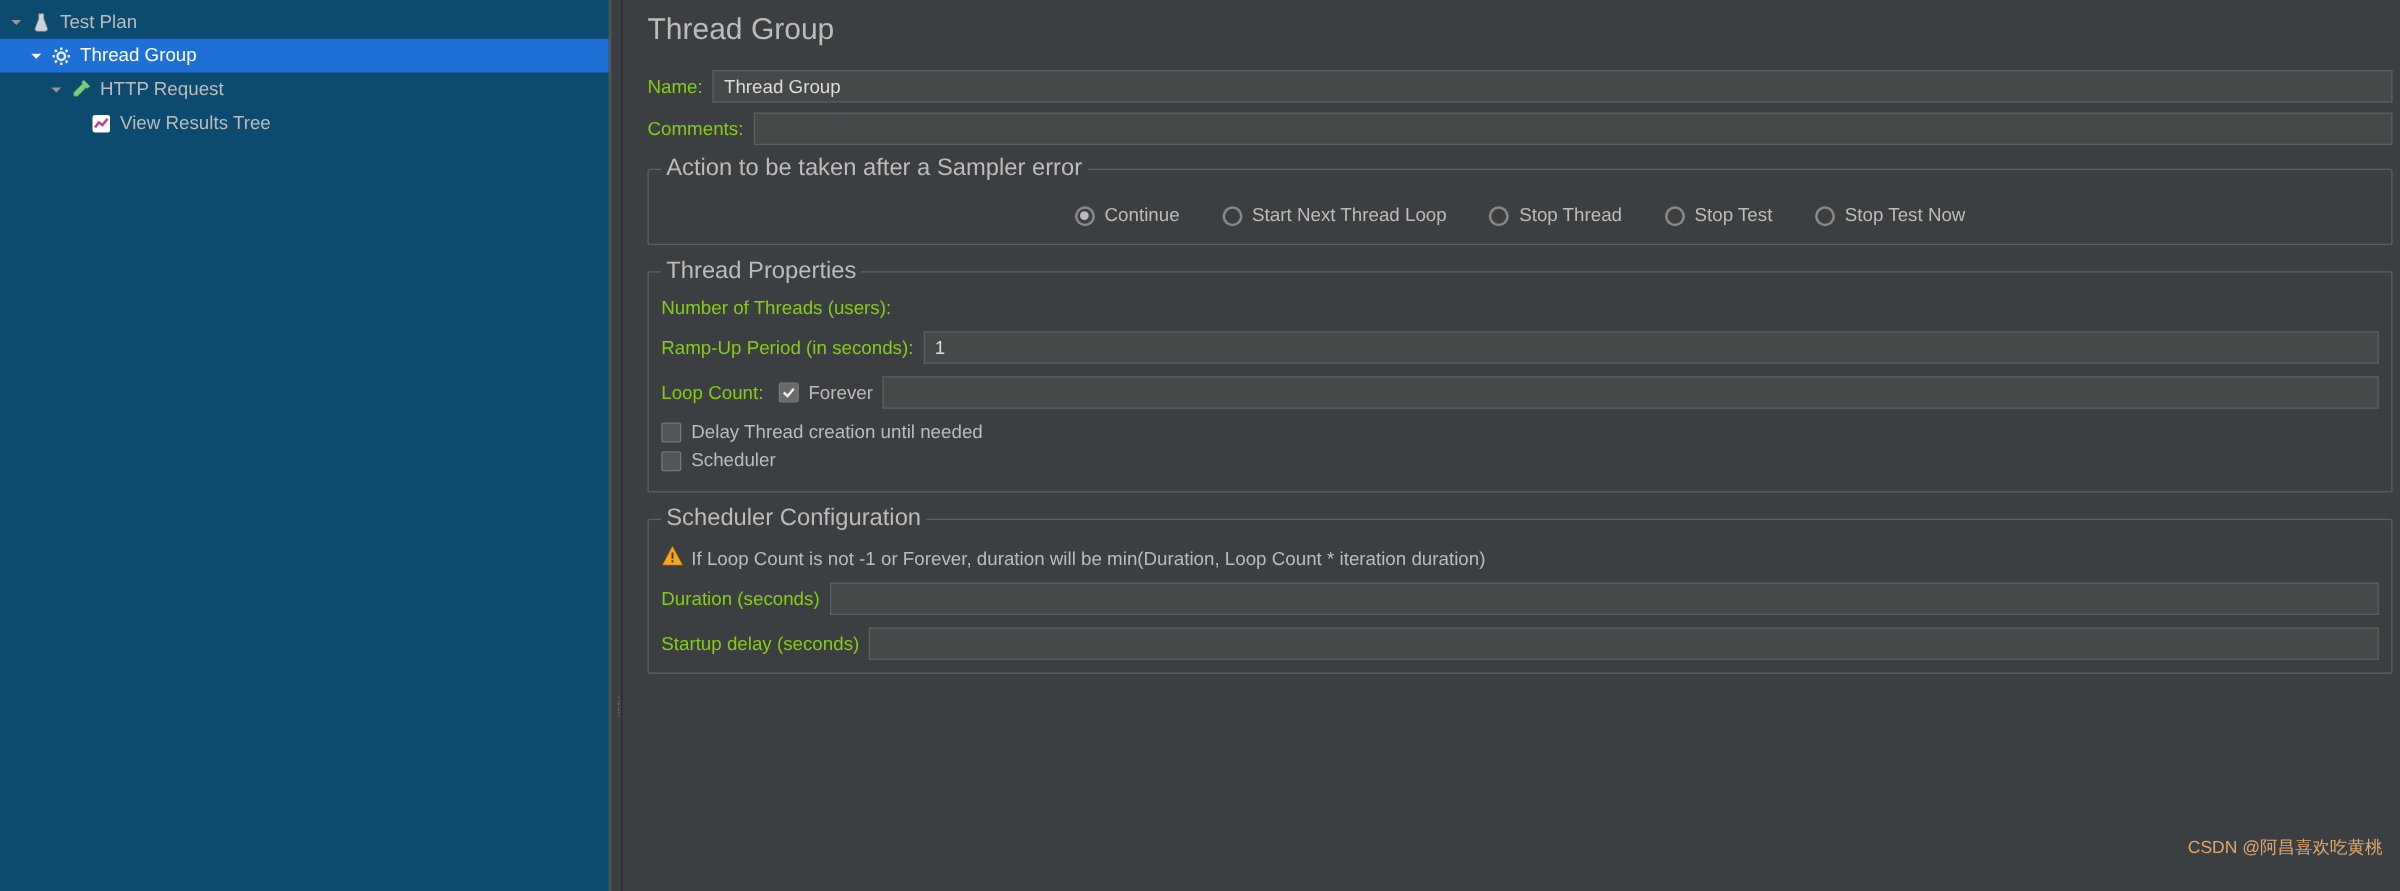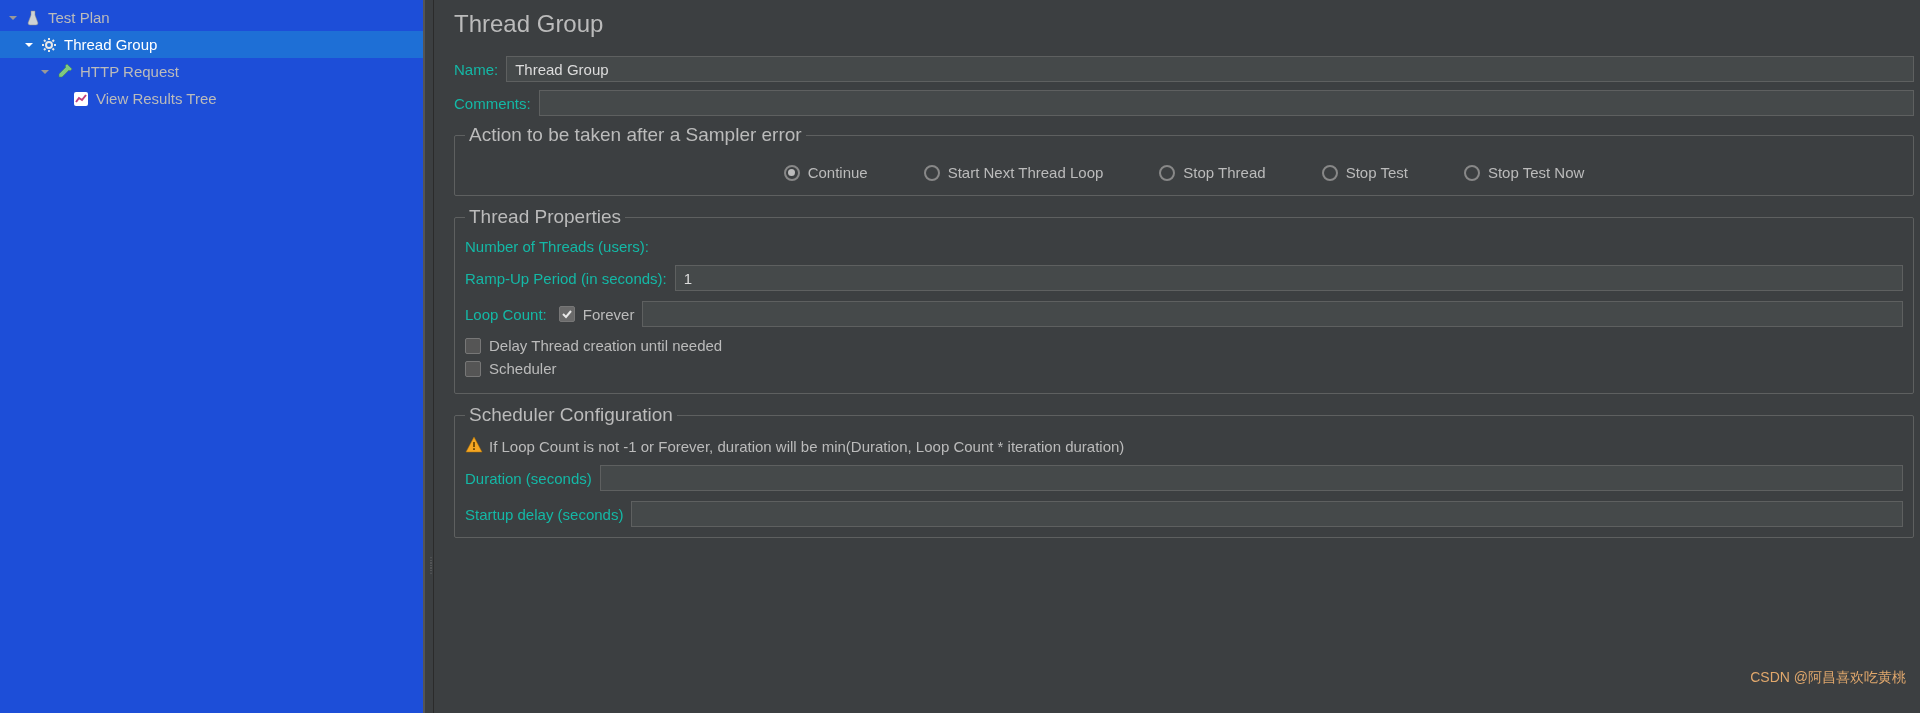--- a/index.html
+++ b/index.html
@@ -7,23 +7,23 @@
   font-family: -apple-system, "Segoe UI", Arial, sans-serif;
   font-size: 15px;
   background: #3c3f41;
   color: #bbbbbb;
   width: 1920px;
   height: 713px;
   overflow: hidden;
   display: flex;
 }
 .tree-panel {
-  width: 424px;
+  width: 488px;
   height: 100%;
-  background: #1d4ed8;
+  background: #0c4a6e;
   border-right: 1px solid #555;
   padding-top: 4px;
 }
 .tree-row {
   display: flex;
   align-items: center;
   height: 27px;
   cursor: pointer;
   white-space: nowrap;
 }
@@ -82,21 +82,21 @@
   font-weight: 400;
   color: #bbbbbb;
   margin-bottom: 18px;
 }
 .form-row {
   display: flex;
   align-items: center;
   margin-bottom: 8px;
 }
 .form-label {
-  color: #14b8a6;
+  color: #84cc16;
   margin-right: 8px;
 }
 .text-input {
   flex: 1;
   background: #45494a;
   border: 1px solid #5e6060;
   color: #dcdcdc;
   padding: 3px 8px;
   height: 26px;
   font-size: 15px;
@@ -108,21 +108,21 @@
   margin-bottom: 10px;
 }
 legend {
   color: #bbbbbb;
   padding: 0 4px;
   font-size: 19px;
 }
 .radio-row {
   display: flex;
   justify-content: center;
-  gap: 56px;
+  gap: 34px;
   padding: 8px 0 4px 0;
 }
 .radio-item, .check-item {
   display: flex;
   align-items: center;
   gap: 8px;
   cursor: pointer;
 }
 .radio-circle {
   width: 16px;

